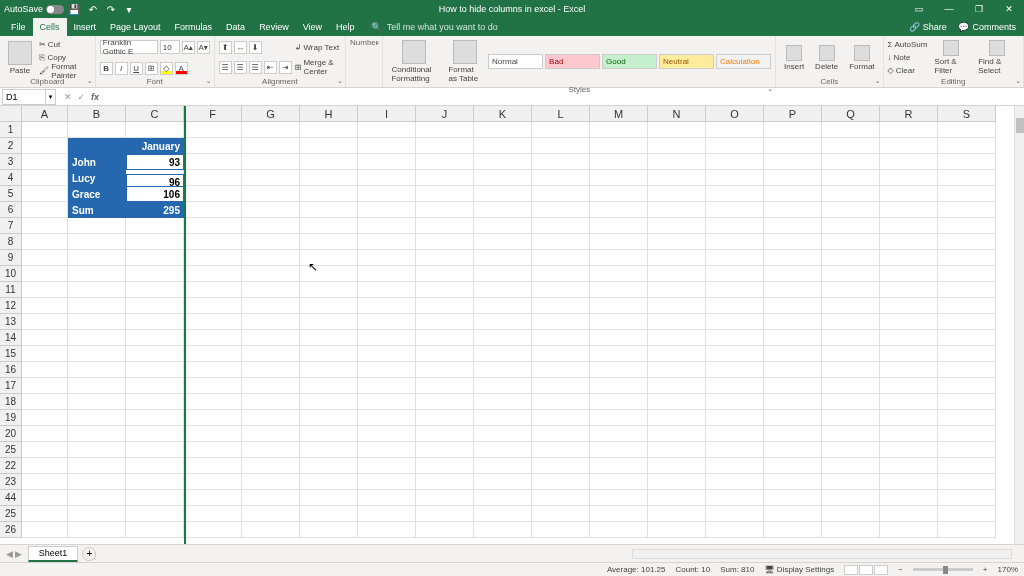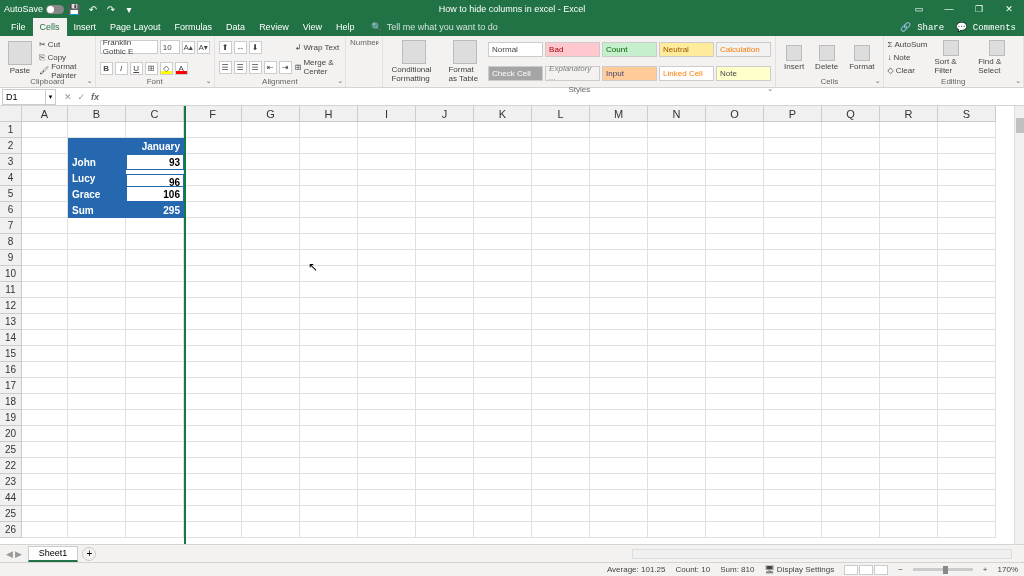--- a/index.html
+++ b/index.html
@@ -15,21 +15,21 @@
 .titlebar-center { position: absolute; left: 50%; transform: translateX(-50%); }
 .titlebar-right { position: absolute; right: 0; display: flex; }
 .win-btn { width: 30px; height: 18px; display: flex; align-items: center; justify-content: center; font-size: 9px; cursor: pointer; }
 
 
 .menubar { height: 18px; background: #217346; display: flex; align-items: center; padding-left: 4px; color: #fff; font-size: 9px; position: relative; }
 .menu-item { padding: 0 7px; height: 100%; display: flex; align-items: center; cursor: pointer; }
 .menu-item.active { background: #f3f2f1; color: #217346; }
 .tellme { margin-left: 10px; display: flex; align-items: center; gap: 4px; color: rgba(255,255,255,0.8); }
 .menubar-right { position: absolute; right: 8px; display: flex; gap: 12px; align-items: center; }
-.menubar-right span { cursor: pointer; font-family: Liberation Mono, monospace; }
+.menubar-right span { cursor: pointer; }
 
 
 .ribbon { height: 52px; background: #f3f2f1; border-bottom: 1px solid #d4d4d4; display: flex; font-size: 8px; color: #444; }
 .ribbon-group { border-right: 1px solid #e1e1e1; padding: 2px 4px 0; display: flex; flex-direction: column; justify-content: space-between; }
 .ribbon-group-label { text-align: center; font-size: 8px; color: #666; padding-bottom: 1px; position: relative; }
 .ribbon-group-label::after { content: "⌄"; position: absolute; right: -2px; font-size: 7px; }
 .ribbon-content { display: flex; gap: 3px; flex: 1; }
 .rbtn { display: flex; flex-direction: column; align-items: center; justify-content: center; padding: 2px 4px; cursor: pointer; }
 .ricon { width: 16px; height: 16px; background: #ddd; border: 1px solid #bbb; }
 .ricon.big { width: 24px; height: 24px; }
@@ -223,30 +223,23 @@
         <div class="rlabel">Conditional Formatting</div>
       </div>
       <div class="rbtn">
         <div class="ricon big"></div>
         <div class="rlabel">Format as Table</div>
       </div>
       <div class="rcol">
         <div class="rrow">
           <div class="style-cell style-normal">Normal</div>
           <div class="style-cell style-bad">Bad</div>
-          <div class="style-cell style-good">Count</div>
+          <div class="style-cell style-good">Good</div>
           <div class="style-cell style-neutral">Neutral</div>
           <div class="style-cell style-calc">Calculation</div>
-        </div>
-        <div class="rrow">
-          <div class="style-cell style-check">Check Cell</div>
-          <div class="style-cell style-explan">Explanatory ...</div>
-          <div class="style-cell style-input">Input</div>
-          <div class="style-cell style-linked">Linked Cell</div>
-          <div class="style-cell style-note">Note</div>
         </div>
       </div>
     </div>
     <div class="ribbon-group-label">Styles</div>
   </div>
 
   <div class="ribbon-group">
     <div class="ribbon-content">
       <div class="rbtn">
           <div class="ricon"></div>

